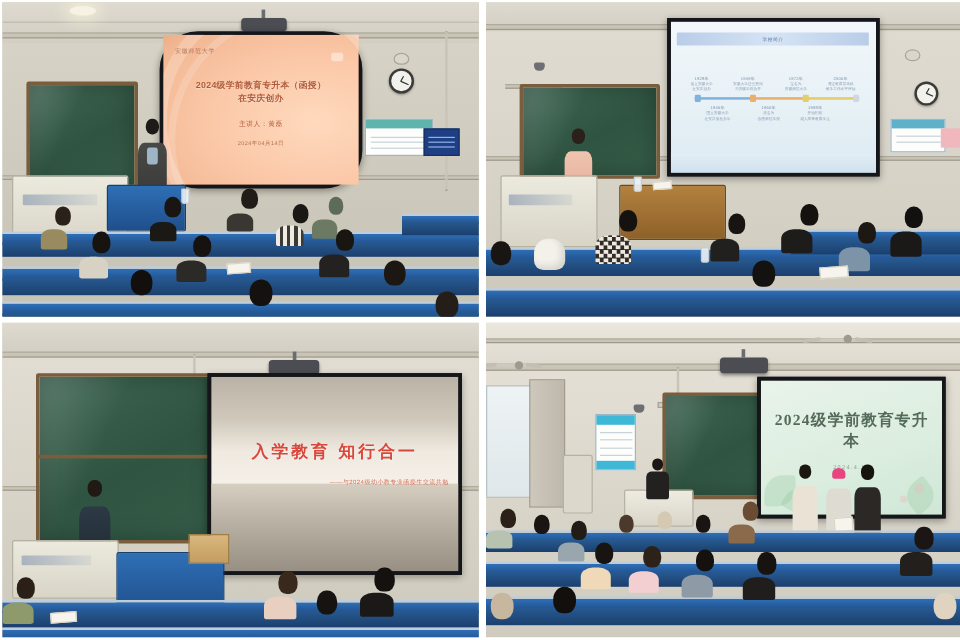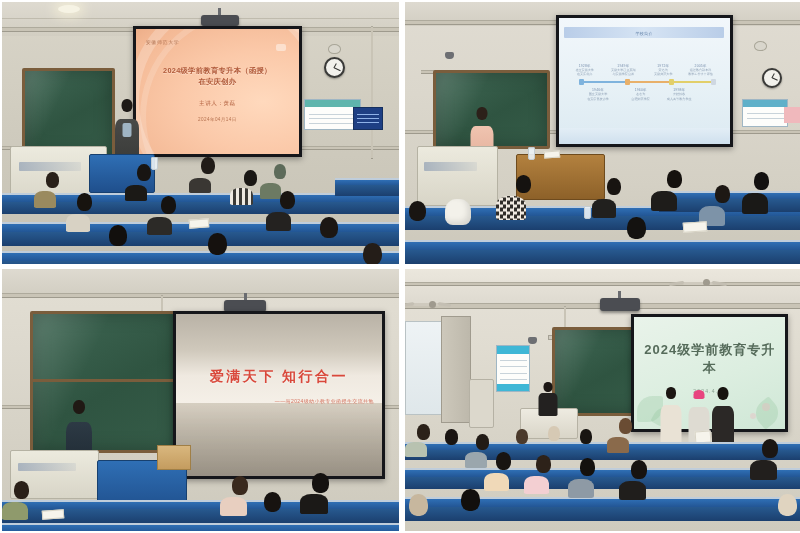--- a/index.html
+++ b/index.html
@@ -86,21 +86,21 @@
   
   .slide-slogan{position:absolute;inset:0;
       background:linear-gradient(180deg,#b9b2a6 0%,#cfc8bb 22%,#efe9e0 38%,#f6f1e9 58%,#cdc6b8 74%,#a8a194 100%);}
   .slide-slogan .blur{position:absolute;left:0;right:0;top:55%;bottom:0;
       background:linear-gradient(180deg,rgba(210,202,188,.9),rgba(150,143,130,.95));filter:blur(.4px);}
   .sl-t1{position:absolute;left:4%;right:4%;top:33%;text-align:center;font-size:14px;font-weight:bold;
       color:#d9483b;letter-spacing:2.5px;text-shadow:0 1px 2px rgba(255,255,255,.55);}
   .sl-t2{position:absolute;left:10%;right:4%;top:52%;text-align:right;font-size:5px;color:#d4705c;letter-spacing:.4px;}
 
   
-  .slide-mint{position:absolute;inset:0;background:linear-gradient(160deg,#e9f3ea,#dceee0 55%,#cfe7d6);}
+  .slide-mint{position:absolute;inset:0;background:linear-gradient(160deg,#e9f3ea,#dceee0 55%,#cfe7d6);font-family:Liberation Serif, serif;}
   .mint-leaf{position:absolute;border-radius:60% 10% 60% 10%;background:rgba(140,195,150,.28);}
   .mint-dot{position:absolute;border-radius:50%;background:rgba(240,180,190,.35);}
   .m-t1{position:absolute;left:3%;right:3%;top:22%;text-align:center;font-size:13px;font-weight:bold;color:#556b5a;letter-spacing:1px;}
   .m-t2{position:absolute;left:3%;right:3%;top:42%;text-align:center;font-size:13px;font-weight:bold;color:#556b5a;letter-spacing:1px;}
   .m-t3{position:absolute;left:3%;right:3%;top:63%;text-align:center;font-size:5px;color:#8aa291;letter-spacing:1.2px;}
 
   .fan{position:absolute;height:3px;background:#cfcabe;border-radius:2px;}
   .fan:before,.fan:after{content:"";position:absolute;top:0;height:3px;width:50%;background:#c4bfb3;border-radius:2px;}
   .fan:before{left:-46%;transform:rotate(-9deg);}
   .fan:after{right:-46%;transform:rotate(9deg);}
@@ -121,21 +121,21 @@
     <div class="ceilline" style="top:6%;"></div>
     <div class="pipe" style="left:0;right:0;top:9.5%;height:3px;"></div>
     <div class="pipe" style="left:0;right:0;top:55%;height:2px;"></div>
     <div class="pipe" style="left:93%;top:9%;width:2px;height:50%;"></div>
     <div class="lamp" style="left:14%;top:1%;width:22px;height:8px;"></div>
     <div class="projector" style="left:50%;top:5%;width:38px;height:11px;"></div>
     <div class="dome" style="left:82%;top:16%;"></div>
 
     <div class="board" style="left:5%;top:25%;width:22%;height:32%;"></div>
 
-    <div class="screenfr" style="left:33%;top:9%;width:41%;height:48%;">
+    <div class="screenfr" style="left:33%;top:9%;width:41%;height:48%;border-radius:32px;">
       <div class="screen">
         <div class="slide-peach">
           <div class="swirl"></div>
           <div class="swirl2"></div>
           <div class="s1-logo">安徽师范大学</div>
           <div class="s1-badge"></div>
           <div class="s1-t1">
             <div>2024级学前教育专升本（函授）</div>
             <div>在安庆创办</div>
           </div>
@@ -330,21 +330,21 @@
     <div class="pipe" style="left:40%;top:10%;width:2px;height:16%;"></div>
     <div style="position:absolute;left:27%;top:28%;width:13%;height:3px;background:#d3cfc4;border:1px solid #a9a599;"></div>
 
     <div class="board" style="left:7%;top:16%;width:36%;height:52%;"></div>
     <div style="position:absolute;left:7%;top:42%;width:36%;height:3px;background:#7a5d3c;"></div>
 
     <div class="screenfr" style="left:43%;top:16%;width:52%;height:62%;">
       <div class="screen">
         <div class="slide-slogan">
           <div class="blur"></div>
-          <div class="sl-t1">爱满天下 知行合一</div>
+          <div class="sl-t1">入学教育 知行合一</div>
           <div class="sl-t2">——与2024级幼小教专业函授生交流共勉</div>
         </div>
       </div>
     </div>
 
     <div class="person" style="left:14%;top:50%;width:11%;height:26%;">
       <div class="p-head" style="top:0;width:12px;height:14px;background:#201914;"></div>
       <div class="p-body" style="top:32%;width:26px;height:68%;background:linear-gradient(#2d3a45,#1f2a33);"></div>
     </div>
 

